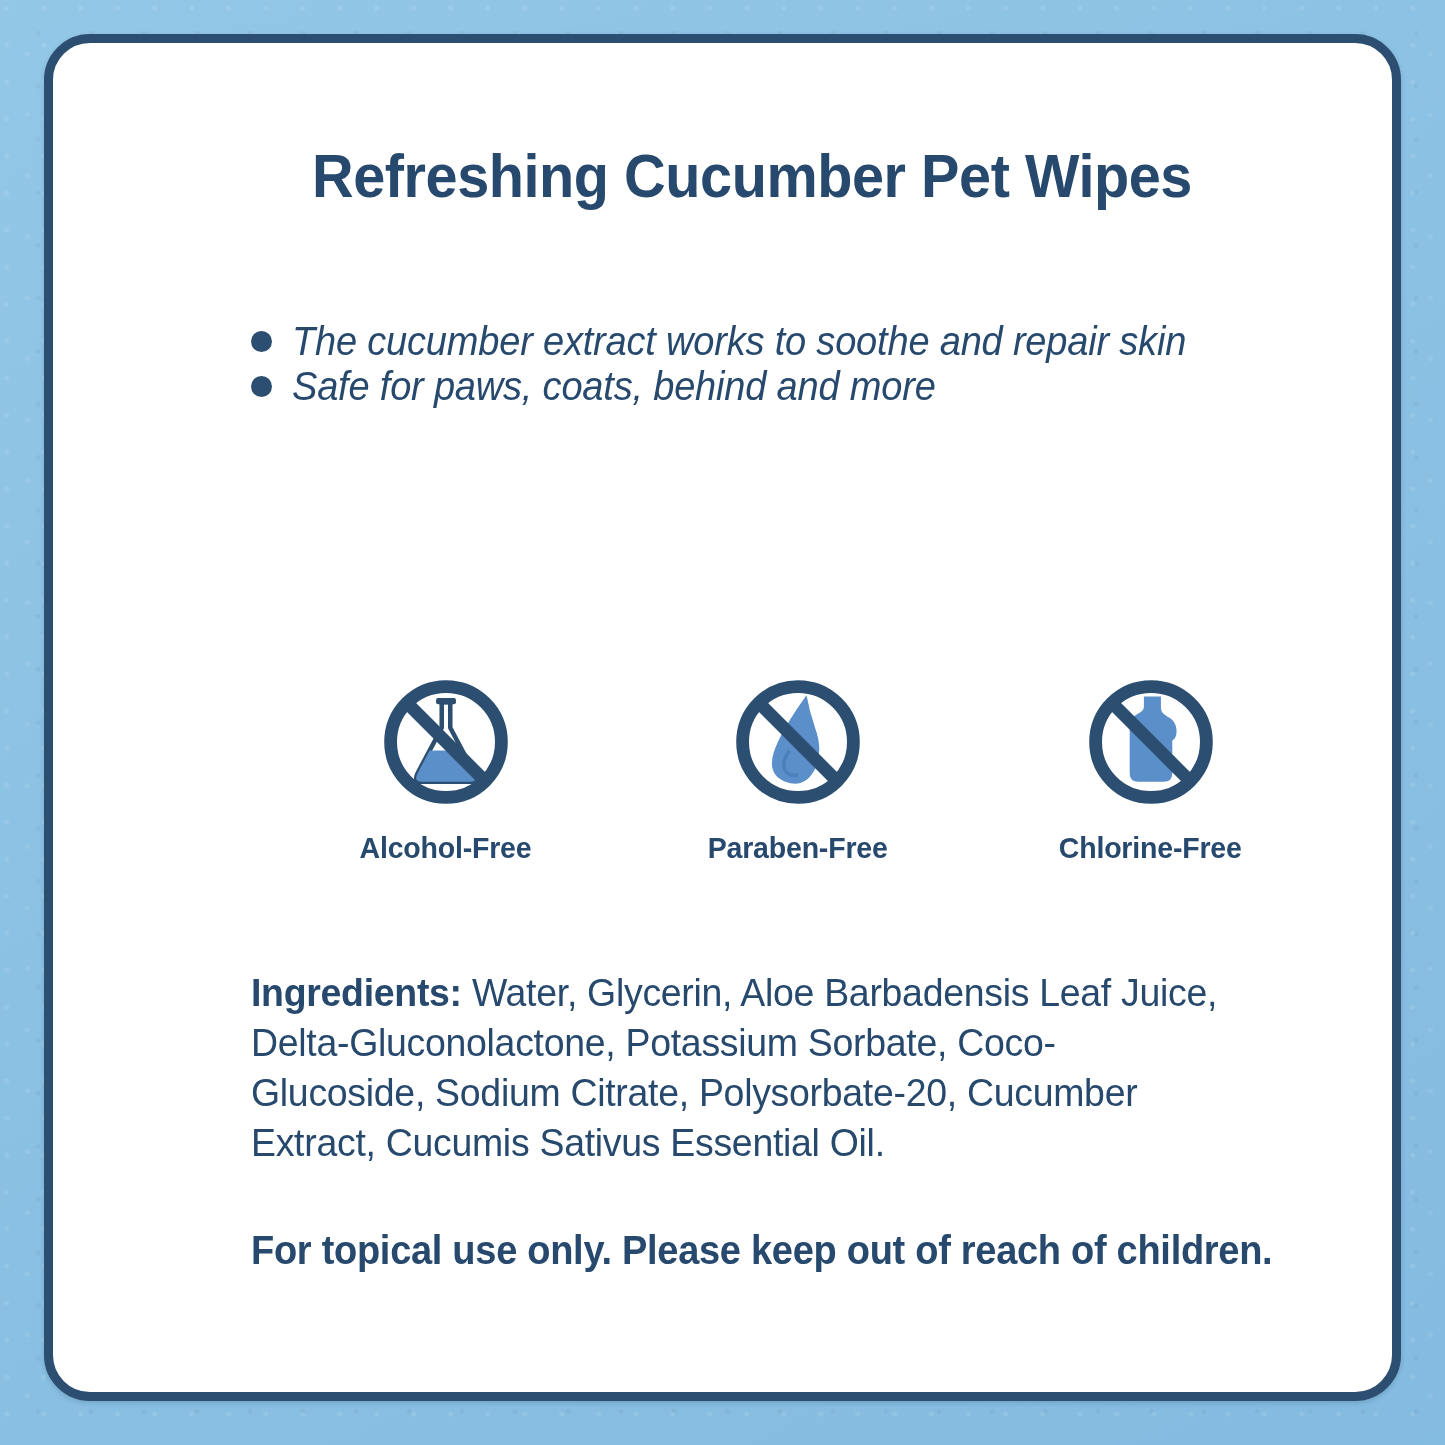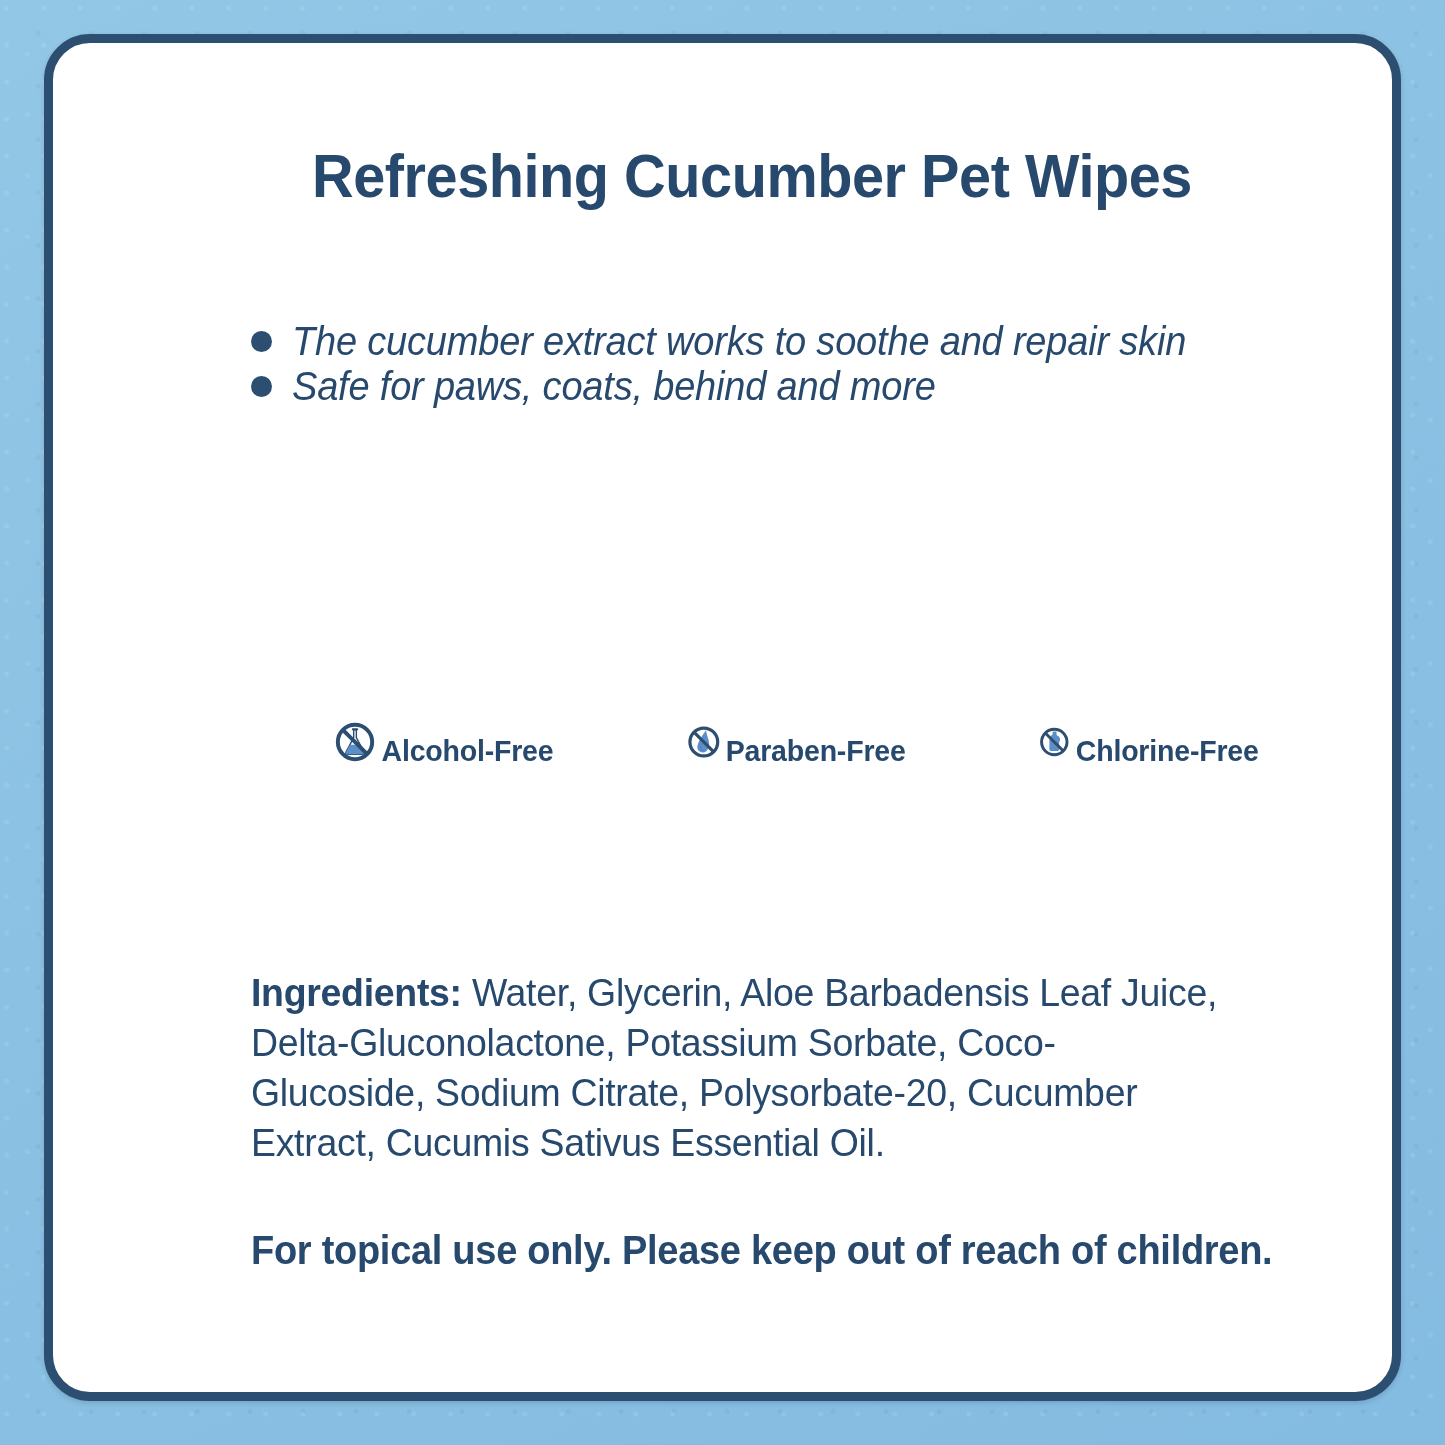--- a/index.html
+++ b/index.html
@@ -108,21 +108,21 @@
     position: absolute;
     left: 268px;
     top: 628px;
     width: 930px;
     display: flex;
     justify-content: space-between;
   }
   .icon-cell {
     width: 225px;
     display: flex;
-    flex-direction: row;
+    flex-direction: column;
     align-items: center;
   }
   .badge {
     width: 142px;
     height: 142px;
     display: block;
   }
   .icon-label {
     margin-top: 18px;
     color: #27496d;

